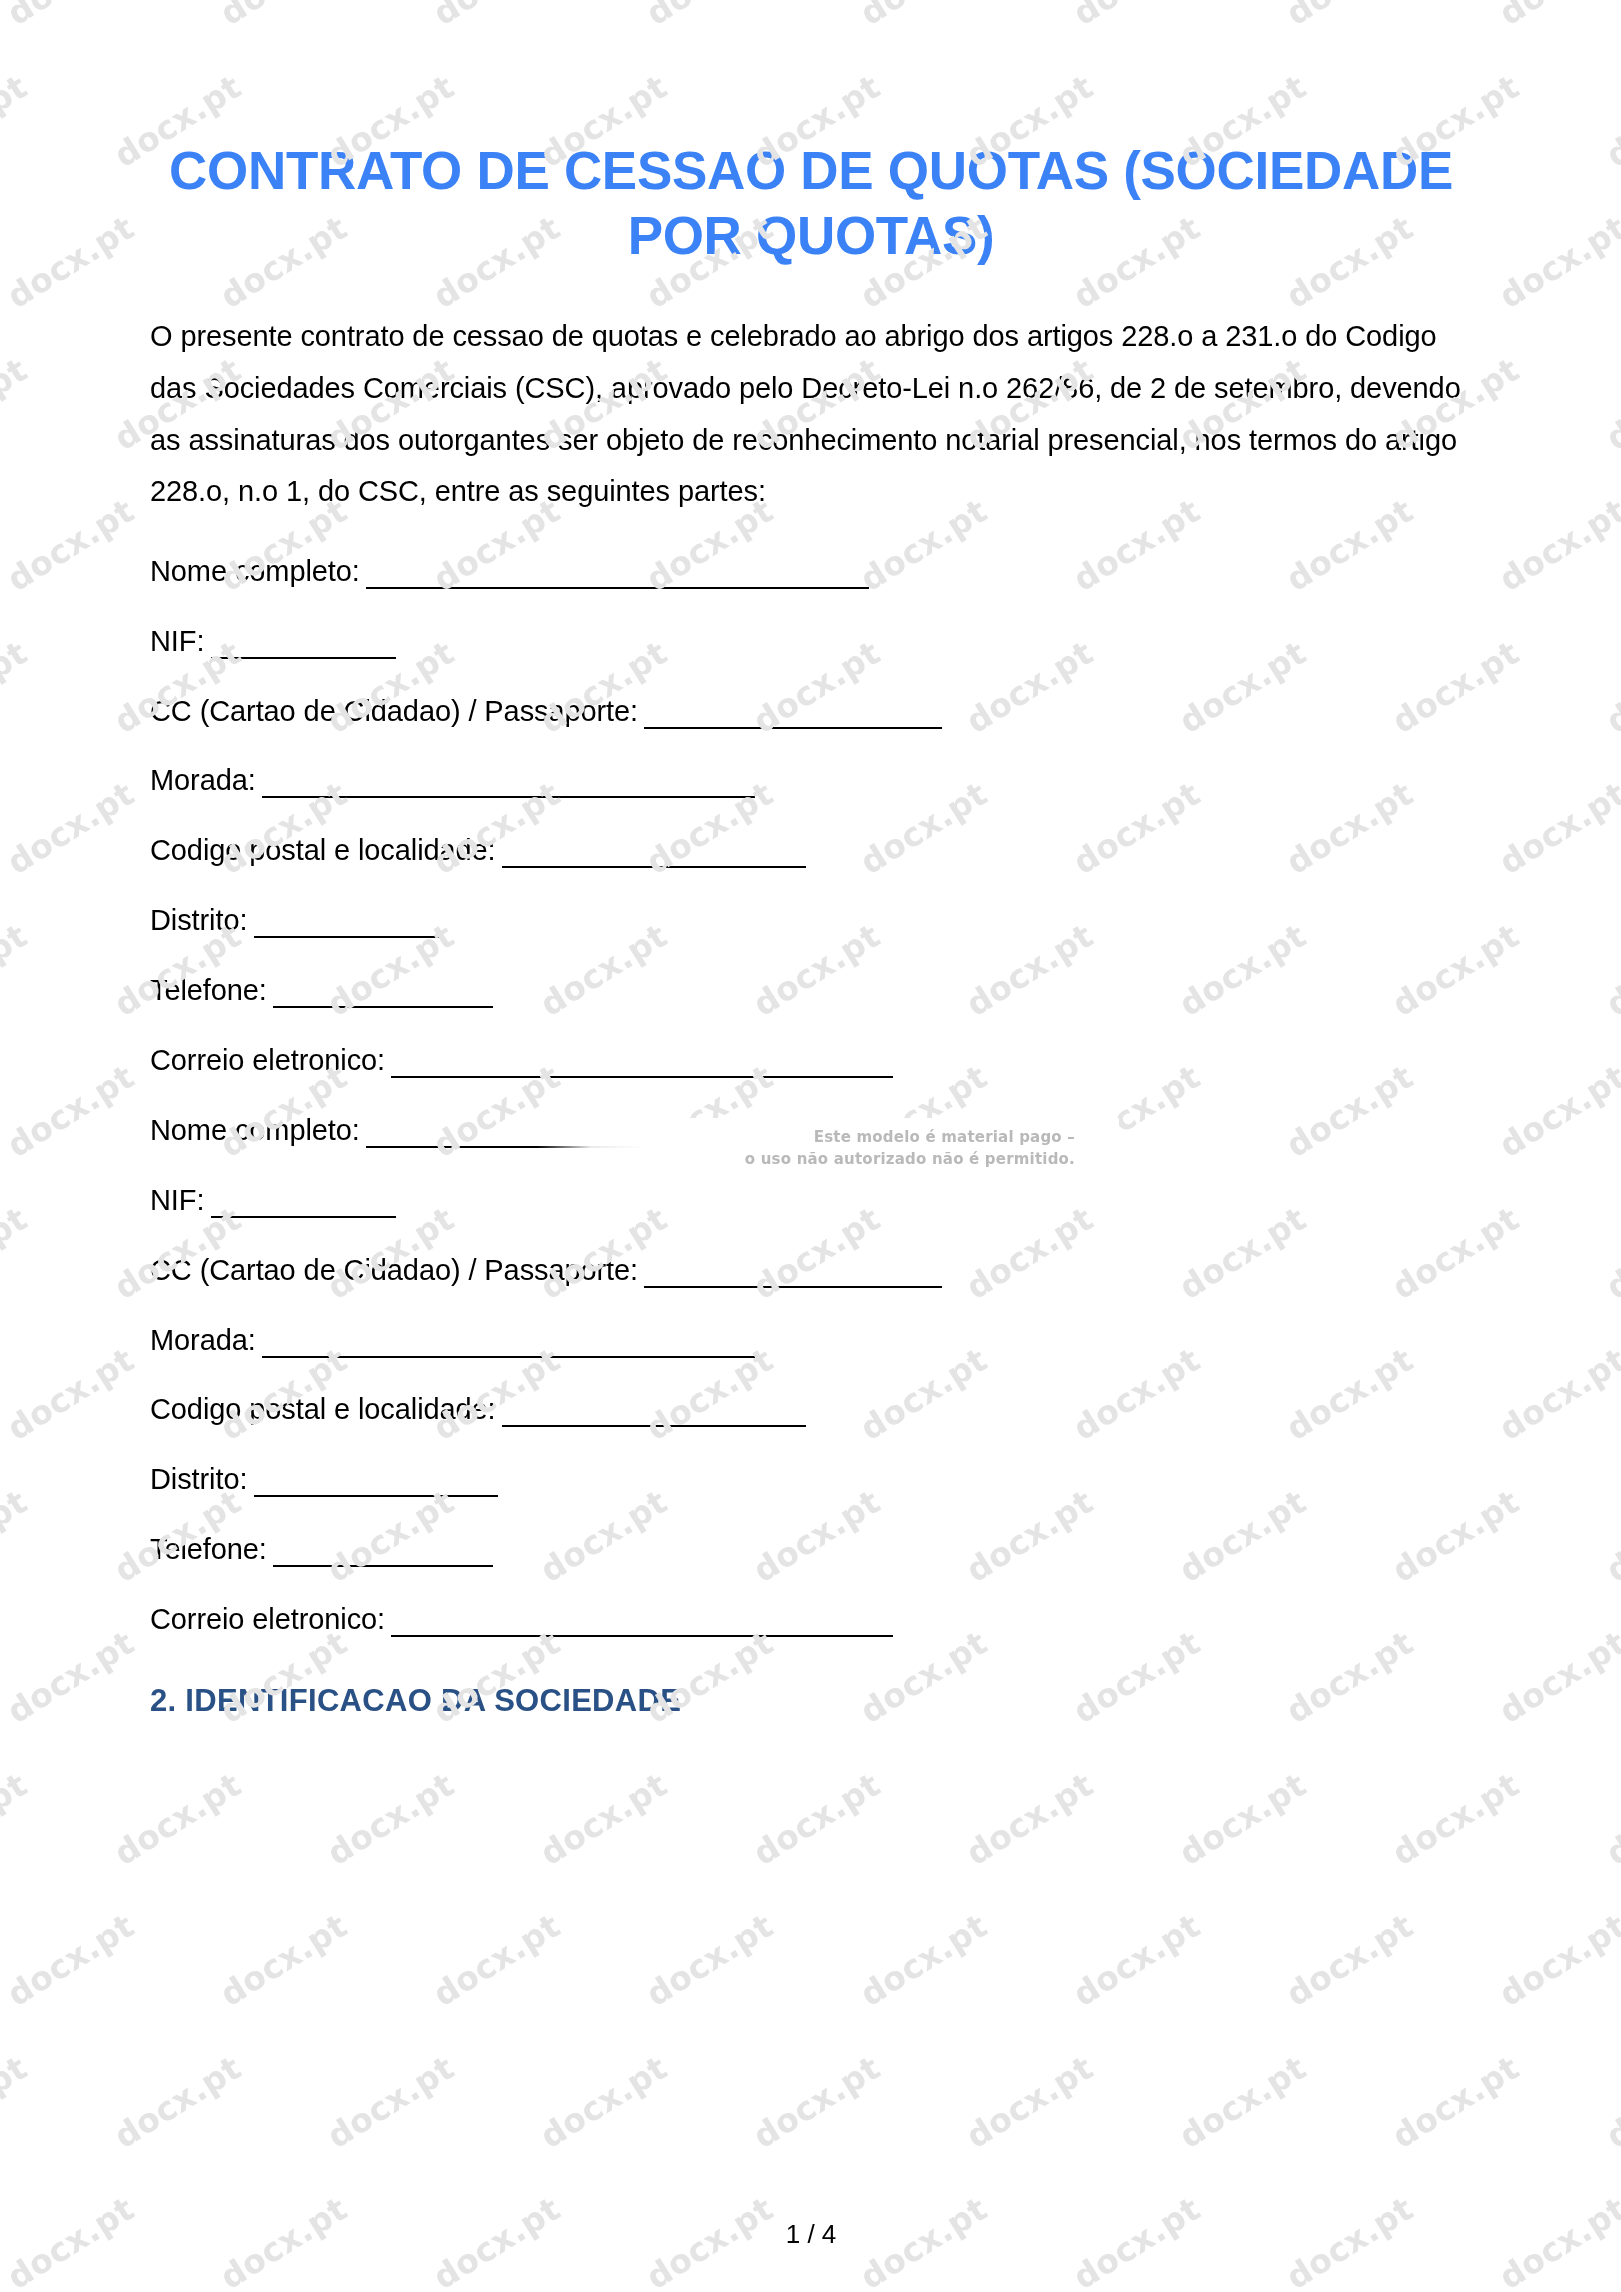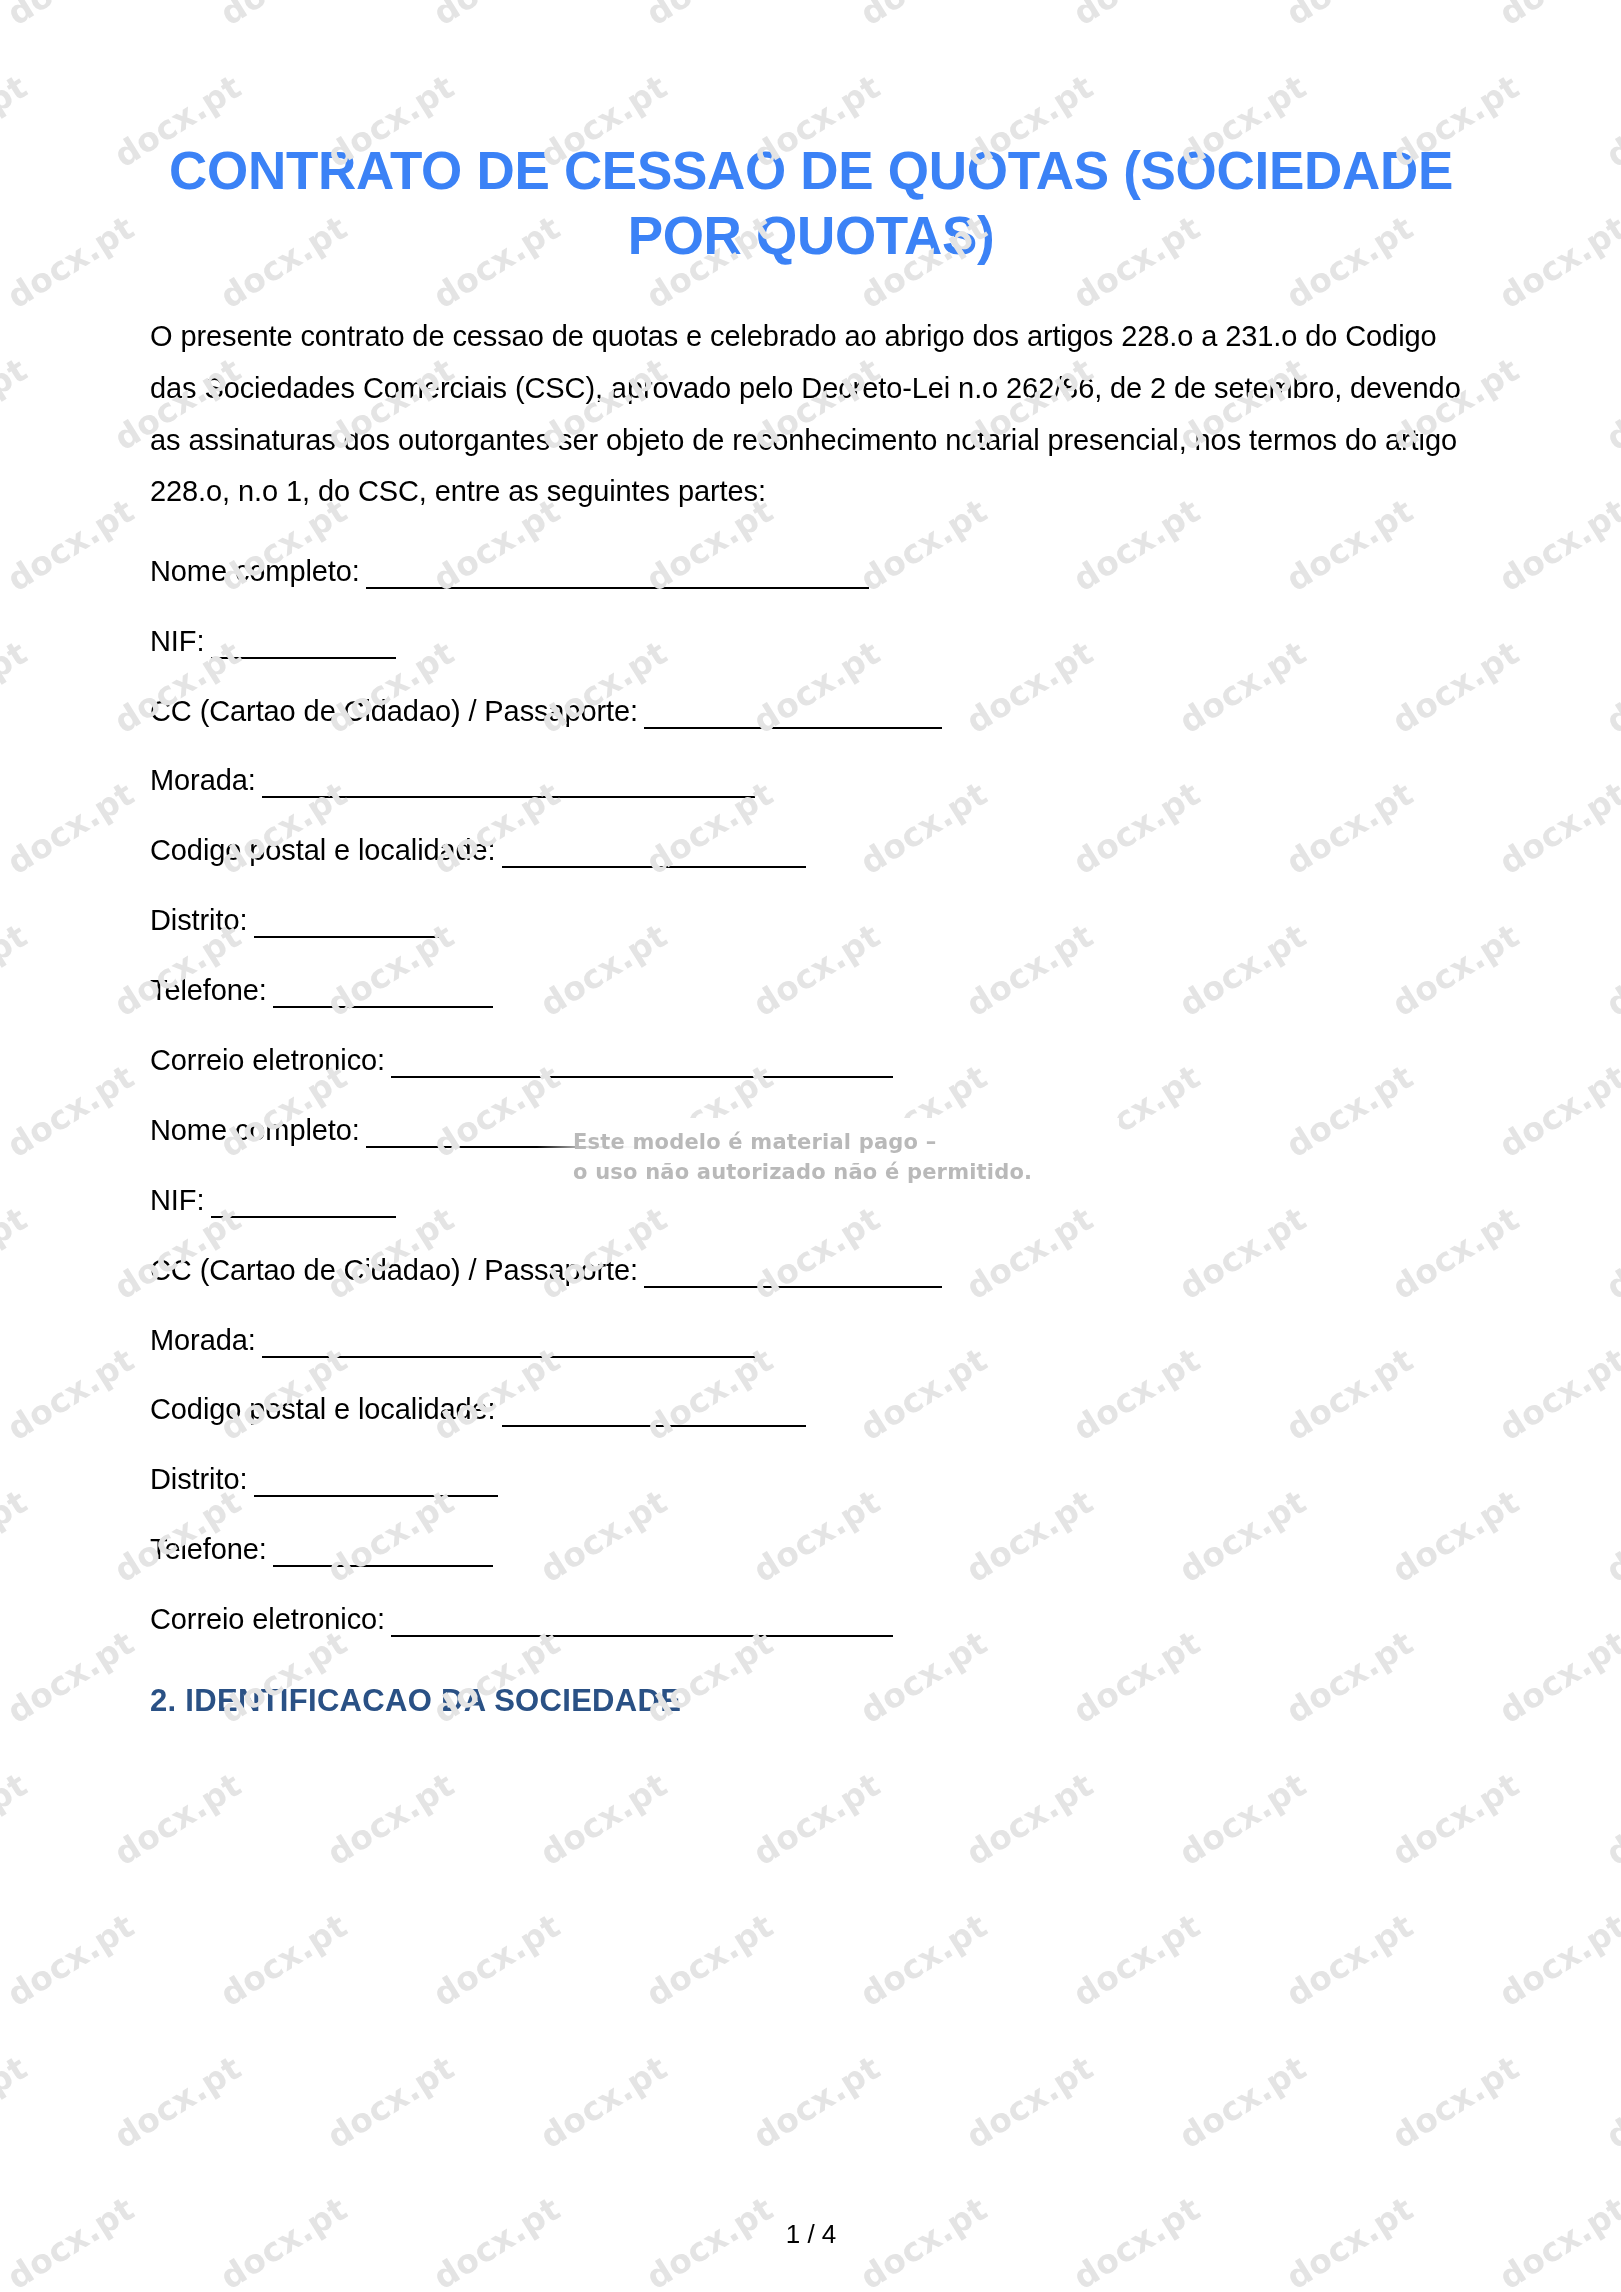--- a/index.html
+++ b/index.html
@@ -119,24 +119,24 @@
     color: #000000;
     z-index: 2;
   }
 
   
   .paid-notice {
     position: absolute;
     left: 573px;
     top: 1127px;
     width: 502px;
-    text-align: left;
+    text-align: right;
     font-family: "DejaVu Sans", sans-serif;
     font-weight: bold;
-    font-size: 21px;
+    font-size: 15px;
     line-height: 1.45;
     color: #b9b9b9;
     z-index: 5;
     letter-spacing: 0.2px;
   }
   .paid-notice .ln2 { display: block; }
 
   
   .notice-fade {
     position: absolute;

